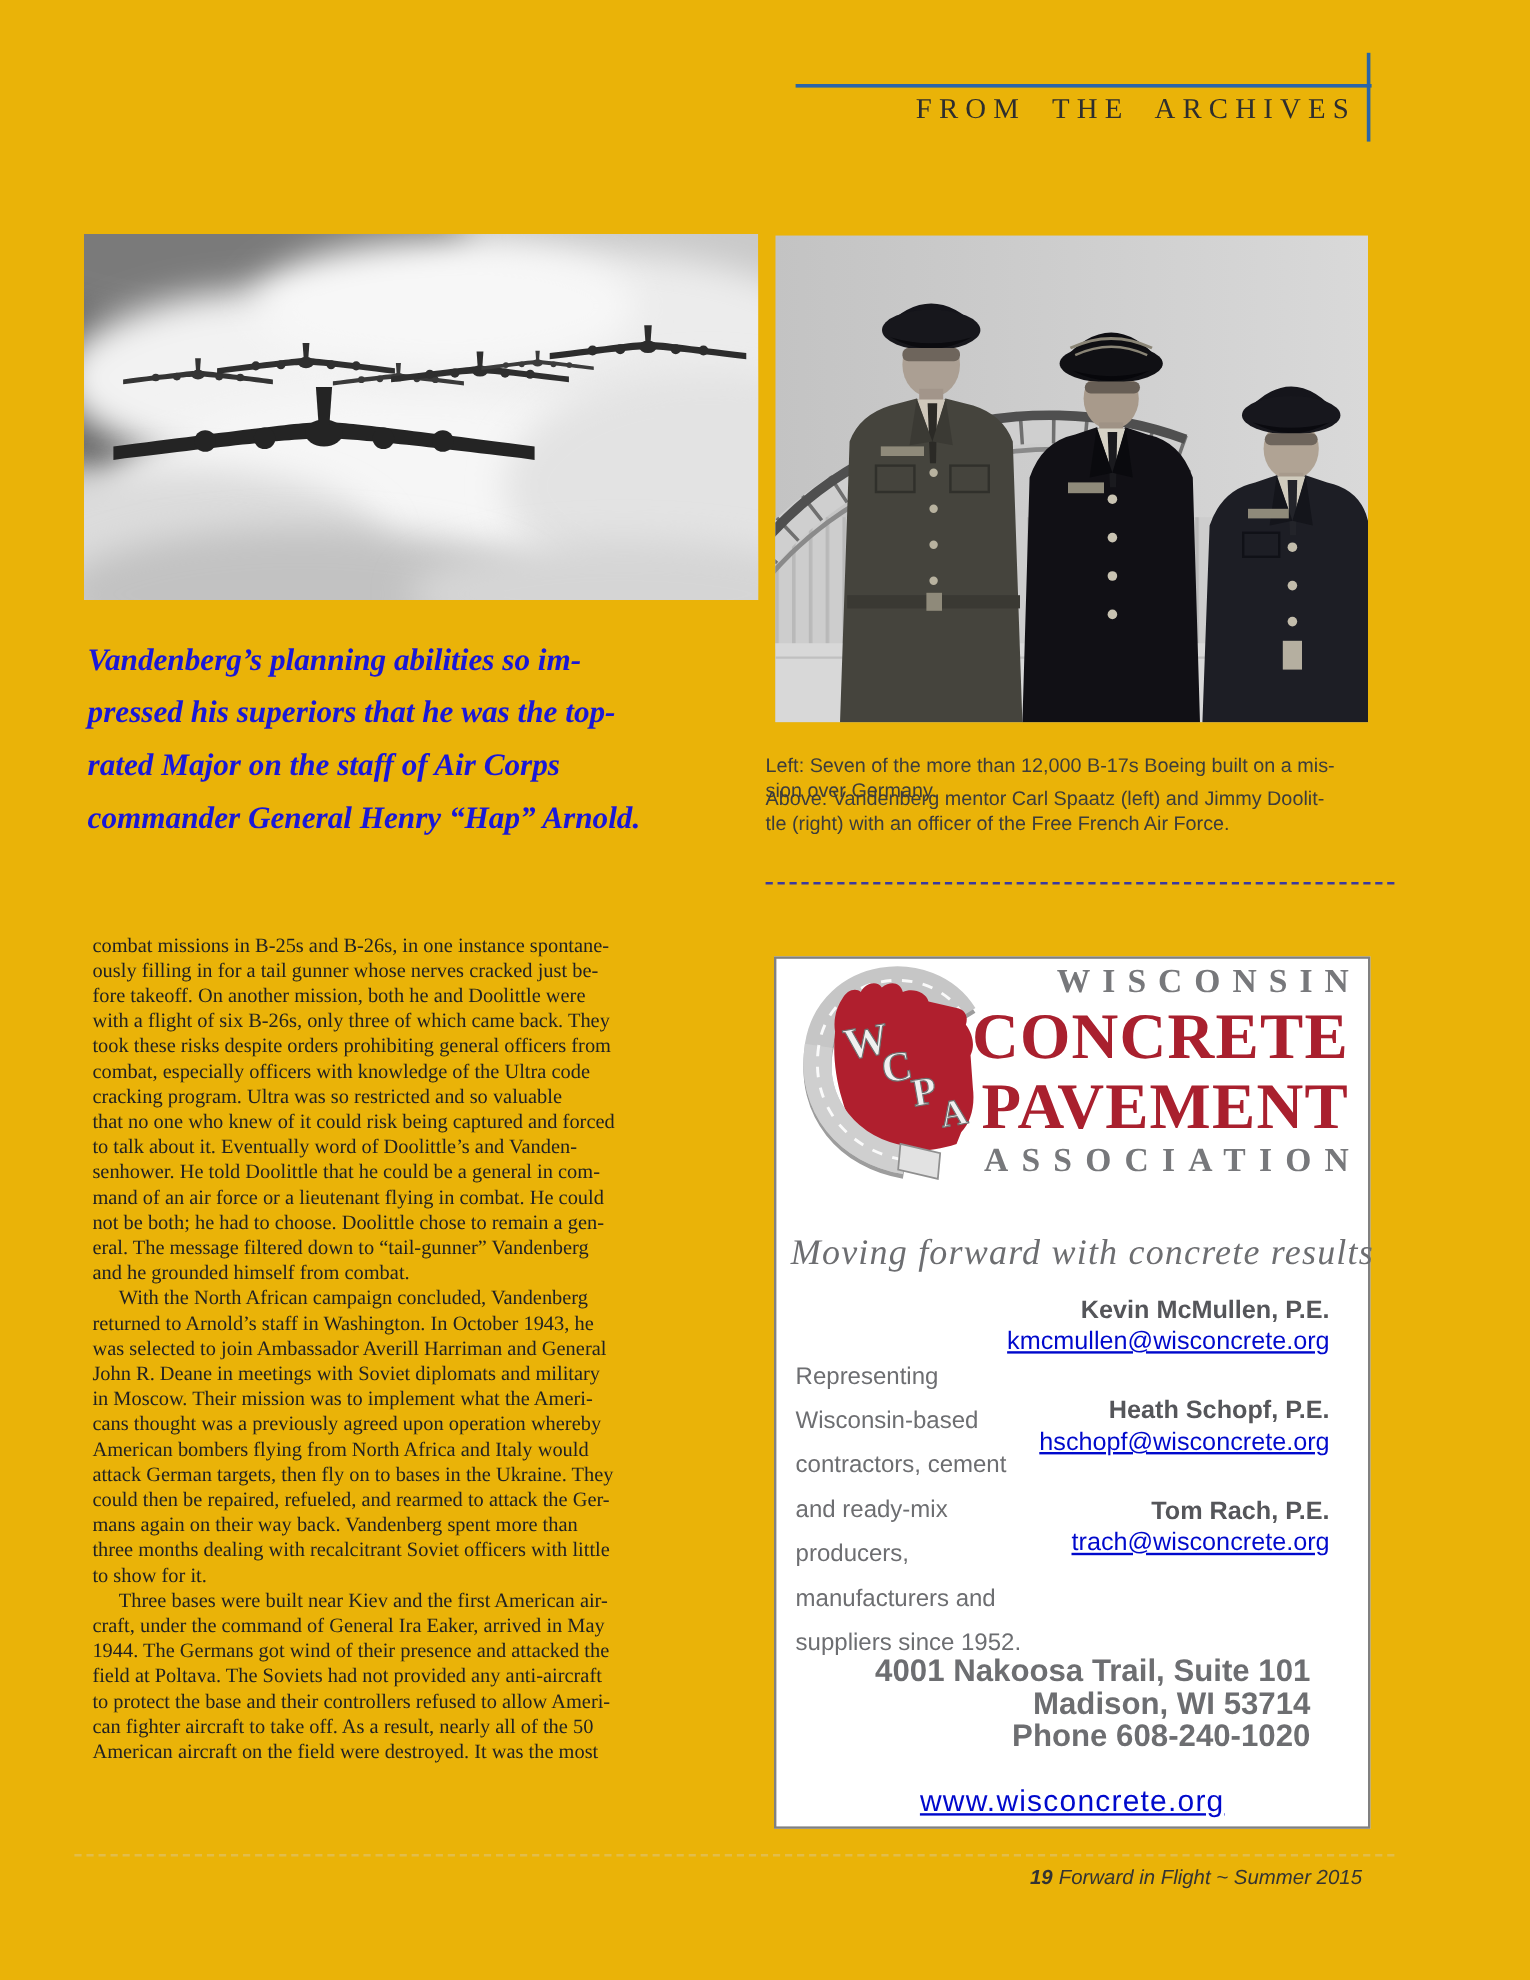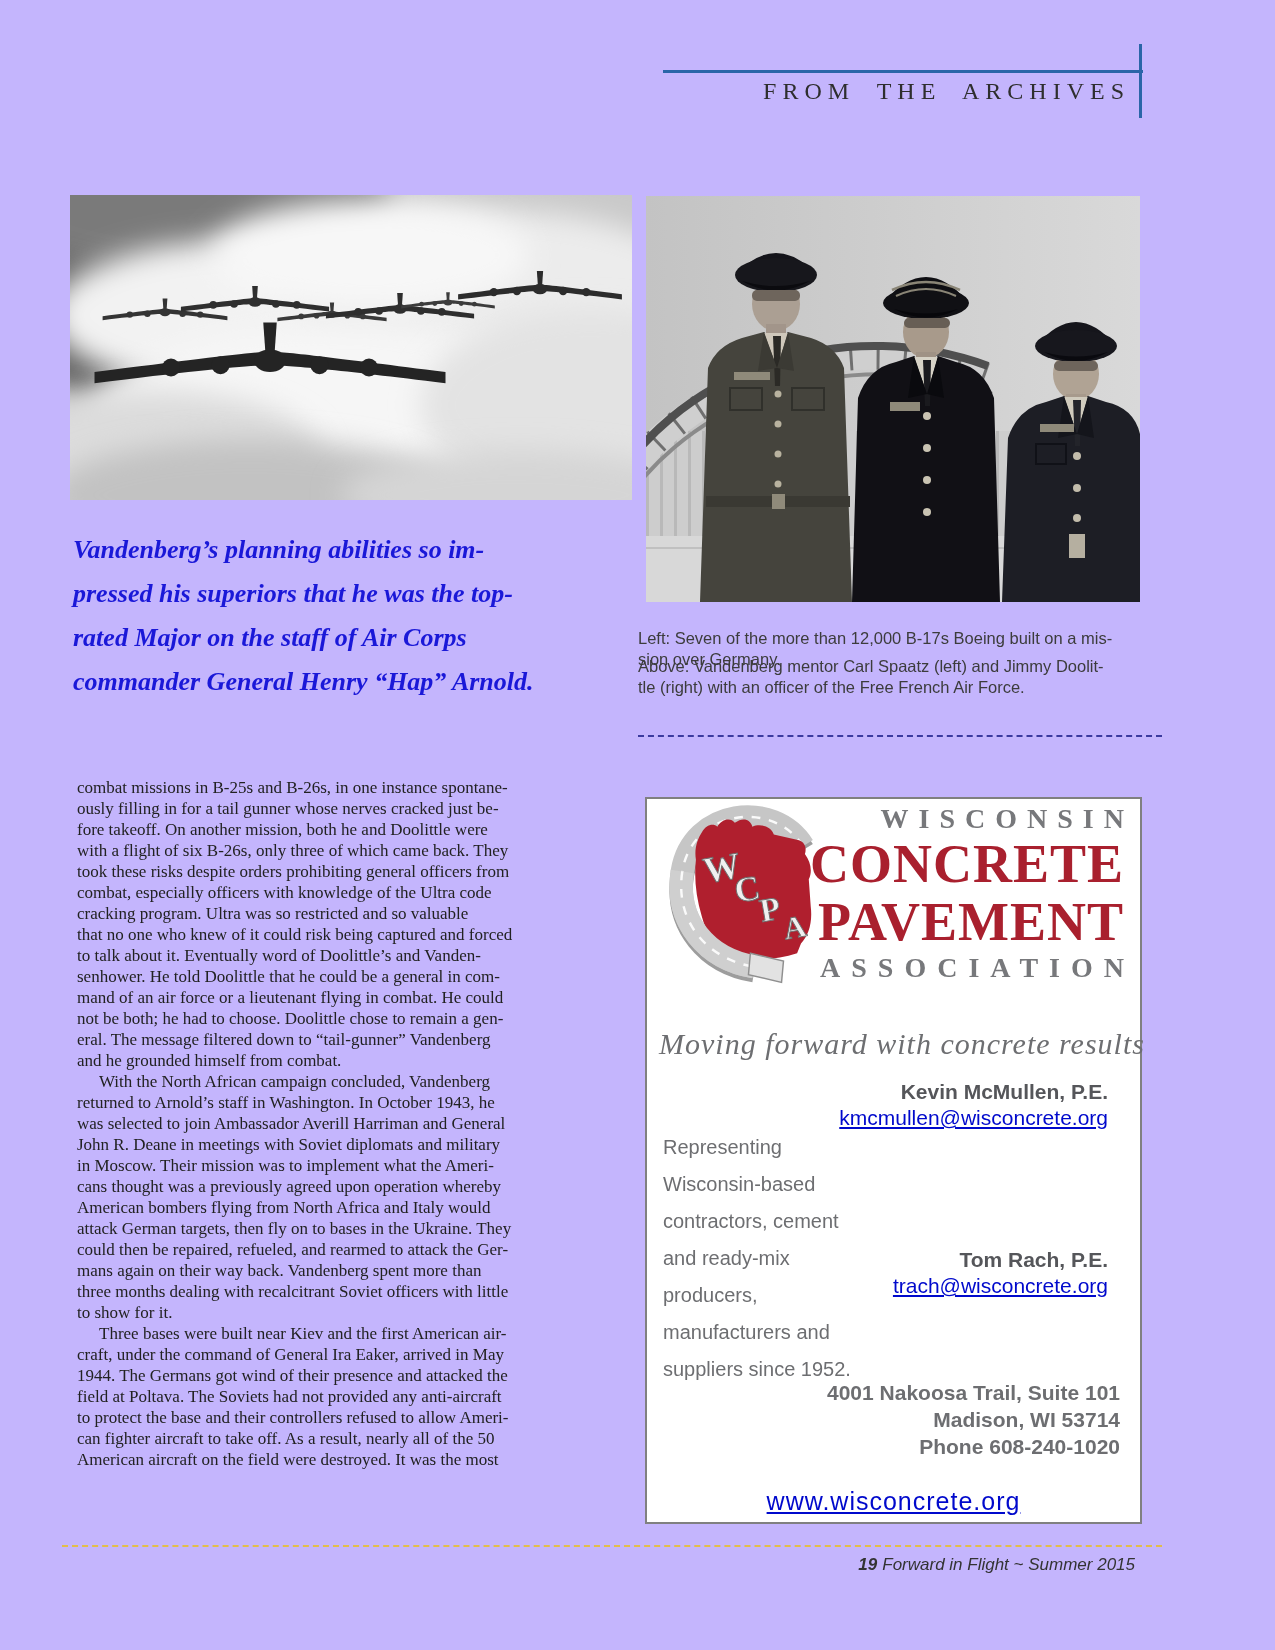--- a/index.html
+++ b/index.html
@@ -1,19 +1,19 @@
 <!DOCTYPE html>
 <html style="--accent_blue: #2a65a8; --quote_blue: #1a18d8; --brand_crimson: #a9202e; --brand_gray: #6d6e71; --dark_gray: #55565a; --link_blue: #0009cc; --dashed_navy: #3a3a9e; --dashed_gold: #e2bd4a; --rule_gray: #808080; --text_color: #1d1d1d; --caption_color: #3c3c3c;"><head>
 <meta charset="utf-8">
 <style>
   * { margin:0; padding:0; box-sizing:border-box; }
   html,body { background:#ffffff; }
   .page {
     position:relative; width:1275px; height:1650px; margin:0 auto;
-    background:#c4b5fd; overflow:hidden;
+    background:#eab308; overflow:hidden;
     font-family:"Liberation Serif", serif; color:var(--text_color,#1d1d1d);
   }
   
   .header-title {
     position:absolute; top:78px; right:145px;
     font-family:"Liberation Serif", serif; font-size:24px; color:#2e2e2e;
     letter-spacing:6px; word-spacing:10px; white-space:nowrap;
   }
   .h-rule { position:absolute; left:663px; top:70px; width:480px; height:3px; background:var(--accent_blue,#2a65a8); }
   .v-rule { position:absolute; left:1139px; top:44px; width:3px; height:74px; background:var(--accent_blue,#2a65a8); }
@@ -55,21 +55,21 @@
   .org-line-small { font-weight:bold; font-size:28px; letter-spacing:10px; margin-right:-10px; color:#77787b; line-height:32px; white-space:nowrap; }
   .org-line-small.last { letter-spacing:11px; margin-right:-11px; line-height:34px; }
   .org-line-big { font-weight:bold; font-size:54px; letter-spacing:1px; color:var(--brand_crimson,#a9202e); line-height:58px; white-space:nowrap; }
   .tagline { position:absolute; left:12px; top:228px; width:473px; font-family:"Liberation Serif", serif; font-style:italic; font-size:30px; color:var(--brand_gray,#6d6e71); letter-spacing:1px; white-space:nowrap; }
   .rep-col { position:absolute; left:16px; top:330px; width:220px; color:var(--brand_gray,#6d6e71); font-size:20px; }
   .rep-line { line-height:37px; white-space:nowrap; }
   .contact { position:absolute; right:32px; text-align:right; }
   .contact-1 { top:280px; } .contact-2 { top:364px; } .contact-3 { top:448px; }
   .contact-name { font-weight:bold; font-size:21px; color:var(--dark_gray,#55565a); line-height:26px; white-space:nowrap; }
   .contact-email { font-size:21px; color:var(--link_blue,#0009cc); text-decoration:underline; line-height:26px; white-space:nowrap; display:inline-block; }
-  .address { position:absolute; right:20px; top:580px; text-align:right; font-weight:bold; font-size:21px; color:var(--brand_gray,#6d6e71); }
+  .address { position:absolute; right:48px; top:580px; text-align:right; font-weight:bold; font-size:26px; color:var(--brand_gray,#6d6e71); }
   .addr-line { line-height:27px; white-space:nowrap; }
   .website { position:absolute; left:0; top:688px; width:100%; text-align:center; }
   .website a, .website span { font-weight:normal; font-size:25px; letter-spacing:1px; color:var(--link_blue,#0009cc); text-decoration:underline; }
 
   
   .footer { position:absolute; top:1555px; right:140px; font-family:"Liberation Sans", sans-serif; font-style:italic; font-size:17px; color:#333; white-space:nowrap; }
   .footer .pg { font-weight:bold; margin-right:5px; }
 </style>
 </head>
 <body>
@@ -291,20 +291,24 @@
         <div class="rep-line">and ready-mix</div>
         <div class="rep-line">producers,</div>
         <div class="rep-line">manufacturers and</div>
         <div class="rep-line">suppliers since 1952.</div>
       </div>
 
     <div class="contact contact-1">
       <div class="contact-name">Kevin McMullen, P.E.</div>
       <span class="contact-email">kmcmullen@wisconcrete.org</span>
     </div>
+    <div class="contact contact-2">
+      <div class="contact-name">Heath Schopf, P.E.</div>
+      <span class="contact-email">hschopf@wisconcrete.org</span>
+    </div>
     <div class="contact contact-3">
       <div class="contact-name">Tom Rach, P.E.</div>
       <span class="contact-email">trach@wisconcrete.org</span>
     </div>
 
     <div class="address">
         <div class="addr-line">4001 Nakoosa Trail, Suite 101</div>
         <div class="addr-line">Madison, WI 53714</div>
         <div class="addr-line">Phone 608-240-1020</div>
       </div>

